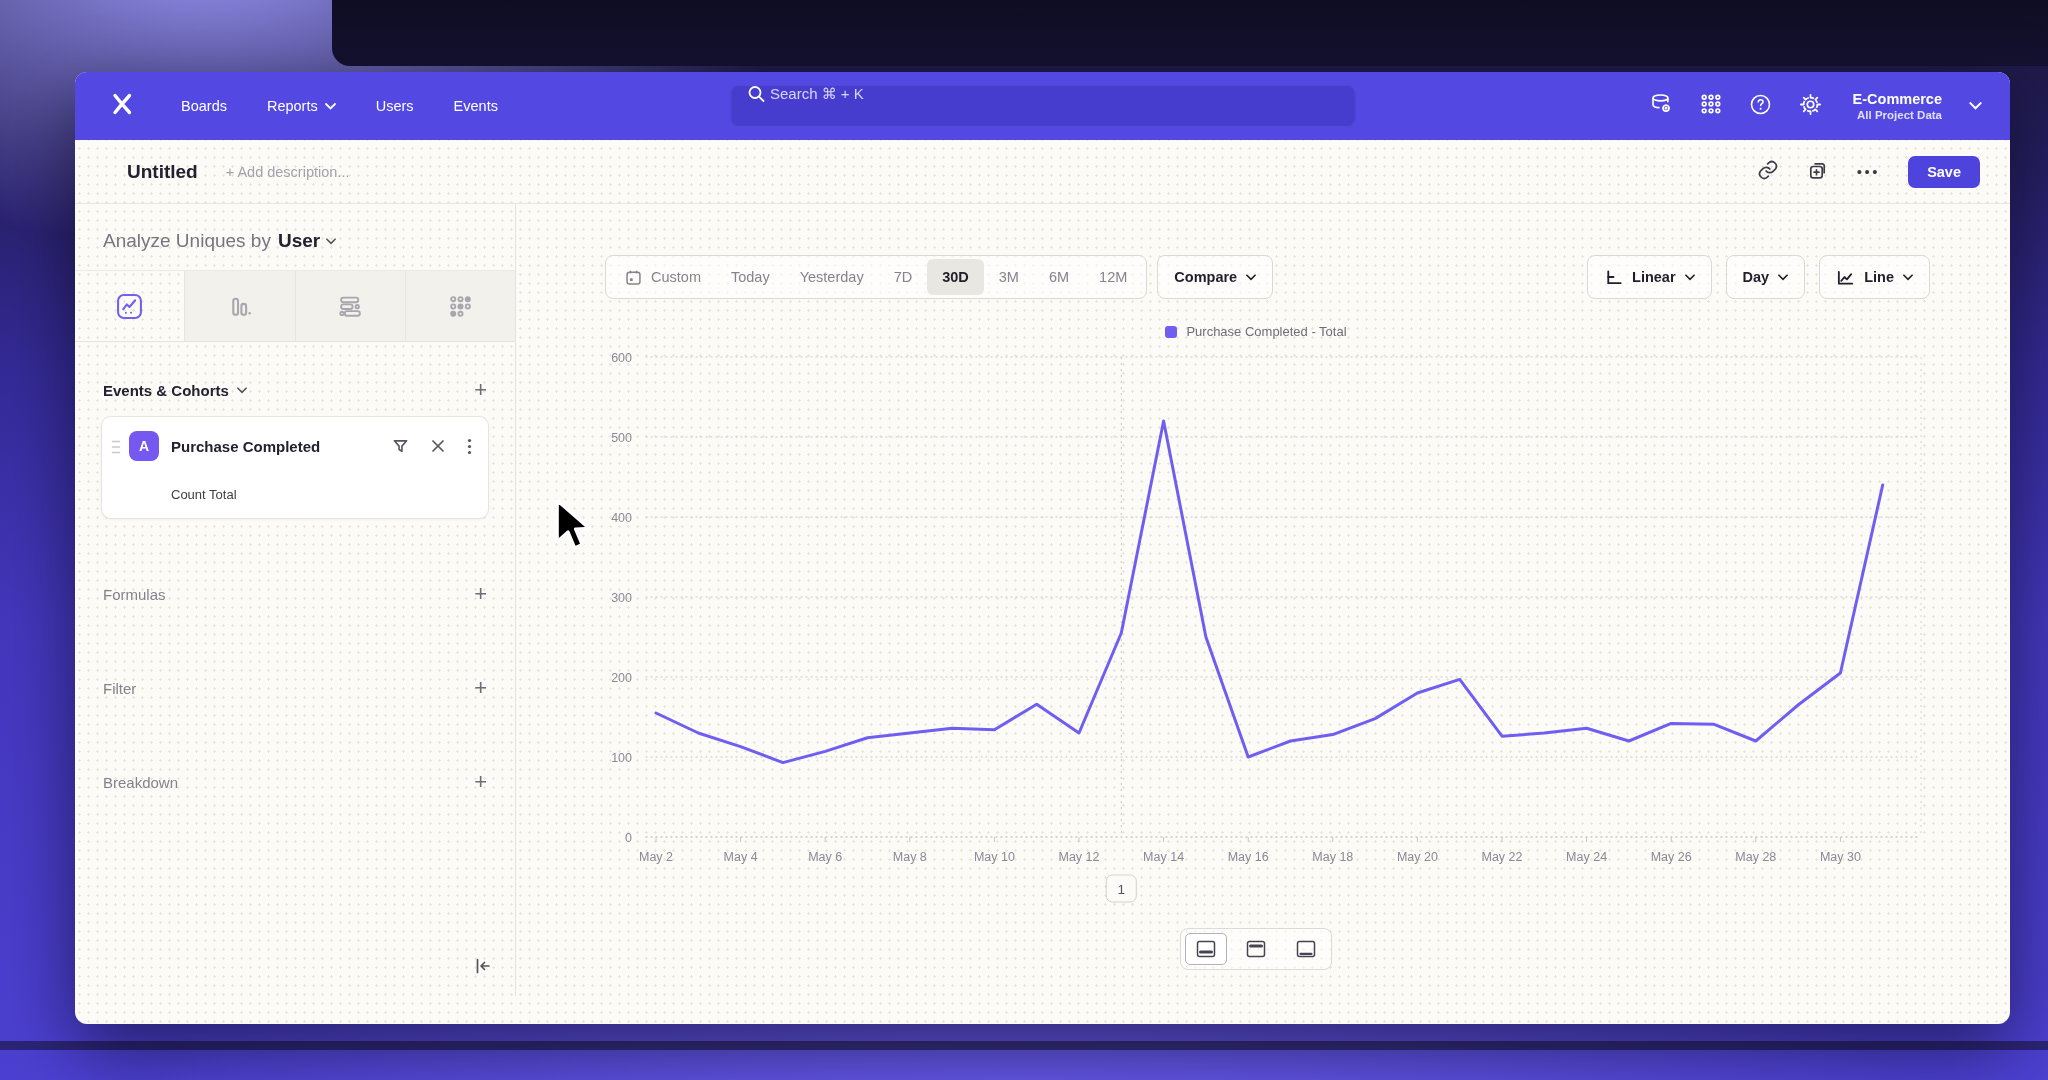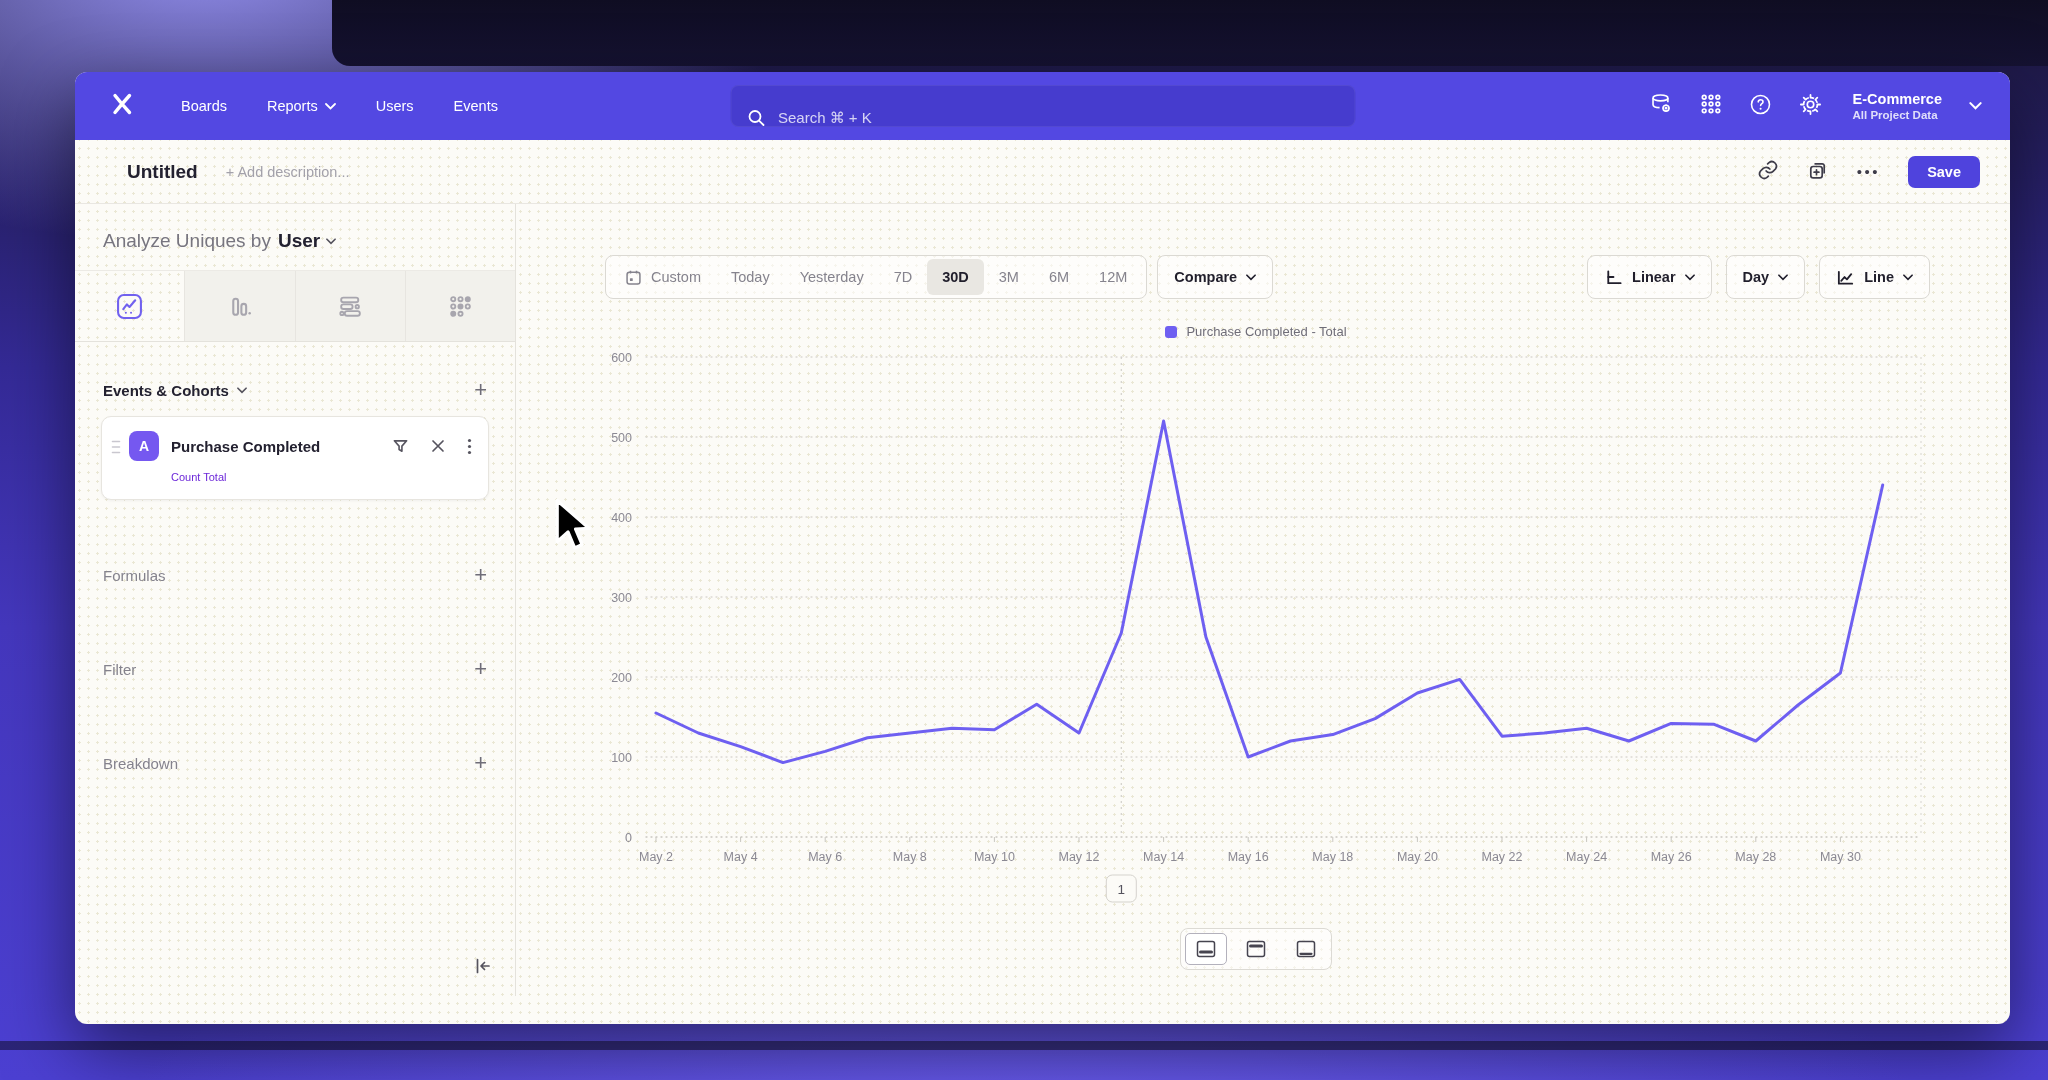--- a/index.html
+++ b/index.html
@@ -27,27 +27,27 @@
     background-image: radial-gradient(#eae7d4 1.1px, rgba(0,0,0,0) 1.1px);
     background-size: 9px 9px; }
 
   
   .navbar { height: 68px; background: #5348e2; display: flex; align-items: center;
     padding: 0 28px 0 34px; position: relative; color: #fff; }
   .nav-items { display: flex; gap: 40px; margin-left: 46px; font-size: 14.5px; }
   .nav-item { display: flex; align-items: center; gap: 7px; }
   .search { position: absolute; left: 50%; transform: translateX(-50%); top: 13px;
     width: 625px; height: 42px; background: #463cce; border-radius: 8px;
-    display: flex; align-items: flex-end; gap: 13px; padding: 0 17px;
+    display: flex; align-items: flex-start; gap: 5px; padding: 0 17px;
     color: rgba(255,255,255,.78); font-size: 15px;
     box-shadow: inset 0 0 0 1px rgba(255,255,255,.07); }
   .nav-right { margin-left: auto; display: flex; align-items: center; gap: 27px; }
   .proj { text-align: left; line-height: 1.25; margin-left: 4px; }
   .proj-name { font-size: 14.5px; font-weight: bold; }
-  .proj-scope { font-size: 11.5px; color: rgba(255,255,255,.82); font-weight: bold; }
+  .proj-scope { font-size: 11.5px; color: rgba(255,255,255,.82); font-weight: bold; text-align: right; }
   .chev { flex: none; }
 
   
   .toolbar { height: 64px; display: flex; align-items: center;
     padding: 0 30px 0 52px; border-bottom: 1px solid #e9e7e2; }
   .doc-title { font-size: 19px; font-weight: bold; color: #232130; }
   .desc { margin-left: 28px; font-size: 14.5px; color: #a3a1aa; }
   .tool-right { margin-left: auto; display: flex; align-items: center; gap: 28px; color: #3e3c49; }
   .ellipsis { font-size: 15px; letter-spacing: 2.5px; color: #3e3c49; }
   .save-btn { background: #4f43dd; color: #fff; font-size: 14.5px; font-weight: bold;
@@ -73,21 +73,21 @@
   .event-card { margin: 16px 26px 0; background: #fff; border: 1px solid #e7e5df;
     border-radius: 10px; padding: 14px 16px 16px 9px; box-shadow: 0 1px 3px rgba(20,18,40,.05);
     display: flex; gap: 8px; }
   .drag { color: #c9c7cf; padding-top: 8px; }
   .card-body { flex: 1; }
   .card-row { display: flex; align-items: center; gap: 12px; }
   .badge { width: 30px; height: 30px; border-radius: 8px; background: #7558f0; color: #fff;
     font-size: 14px; font-weight: bold; display: flex; align-items: center; justify-content: center; }
   .card-title { font-size: 15px; font-weight: bold; color: #232130; flex: 1; }
   .card-icons { display: flex; gap: 22px; color: #56545f; align-items: center; }
-  .card-metric { margin: 10px 0 0 42px; font-size: 11px; color: #6d28d9; }
+  .card-metric { margin: 26px 0 0 42px; font-size: 13px; color: #404040; }
   .side-row { margin: 56px 28px 0; display: flex; align-items: center;
     font-size: 15px; color: #84828c; height: 38px; }
   .collapse-btn { position: absolute; right: 22px; bottom: 16px; color: #55535e; }
 
   
   .controls { position: absolute; top: 51px; left: 89px; right: 80px;
     display: flex; align-items: center; }
   .range-group { display: flex; align-items: center; border: 1px solid #dbd9d3;
     border-radius: 8px; background: rgba(255,255,255,.55); height: 44px; padding: 0 4px; justify-content: center; }
   .range-item { padding: 0 15px; font-size: 14.5px; color: #85838d; height: 36px;

